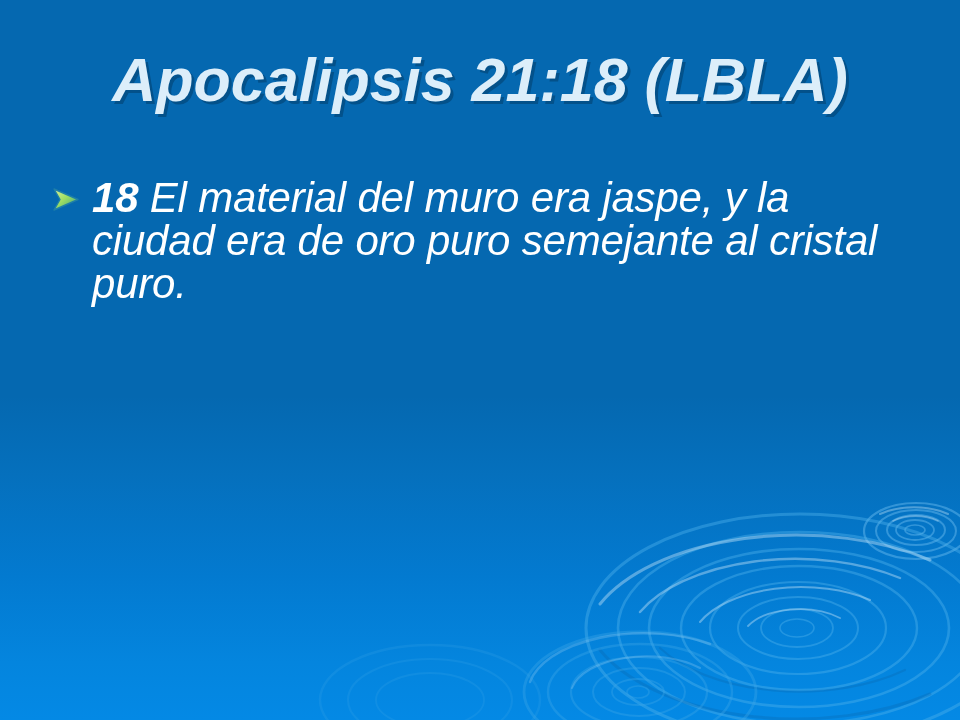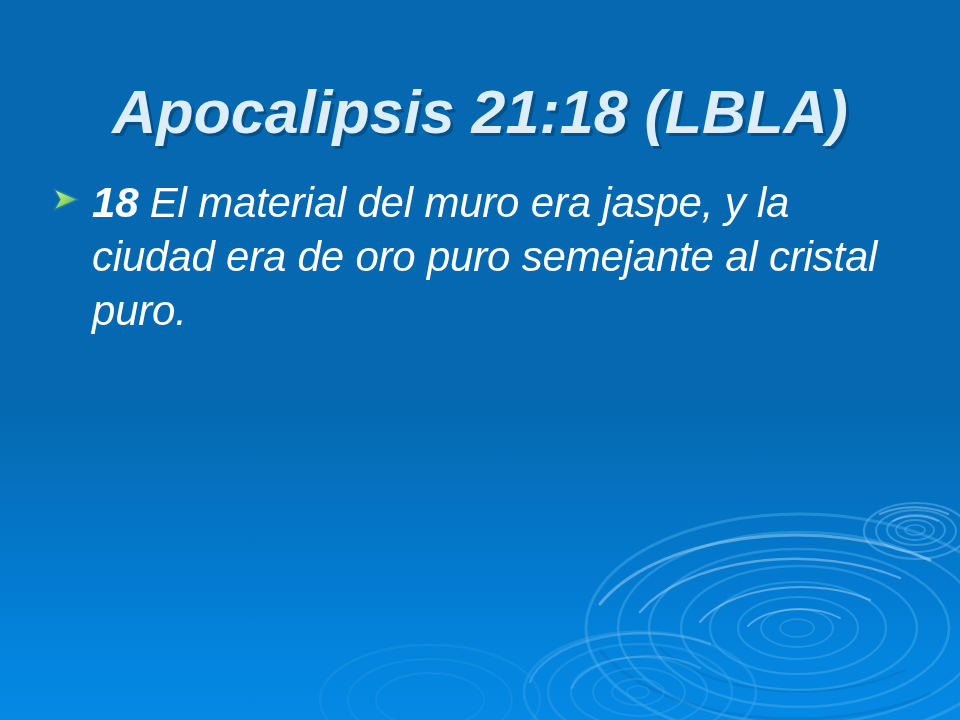--- a/index.html
+++ b/index.html
@@ -38,21 +38,20 @@
     height: 720px;
   }
 
   
   .title-block {
     position: absolute;
     left: 60px;
     top: 48px;
     width: 840px;
     text-align: center;
-    margin-top: 32px;
   }
   .title-text {
     display: inline-block;
     font-size: 61px;
     font-weight: bold;
     font-style: italic;
     letter-spacing: 0px;
     line-height: 1.05;
     color: #dceefa;
     text-shadow: 3px 3px 0 rgba(2, 62, 107, 0.55);
@@ -76,21 +75,21 @@
     padding-top: 11px;
     line-height: 0;
   }
   .bullet-marker svg {
     display: block;
   }
   .bullet-text {
     flex: 1 1 auto;
     font-size: 42px;
     font-style: italic;
-    line-height: 54px;
+    line-height: 43px;
     color: #ffffff;
     text-align: left;
     letter-spacing: -0.2px;
     max-width: 812px;
   }
   .bullet-text .verse-num {
     font-weight: bold;
     font-style: italic;
   }
 </style>

